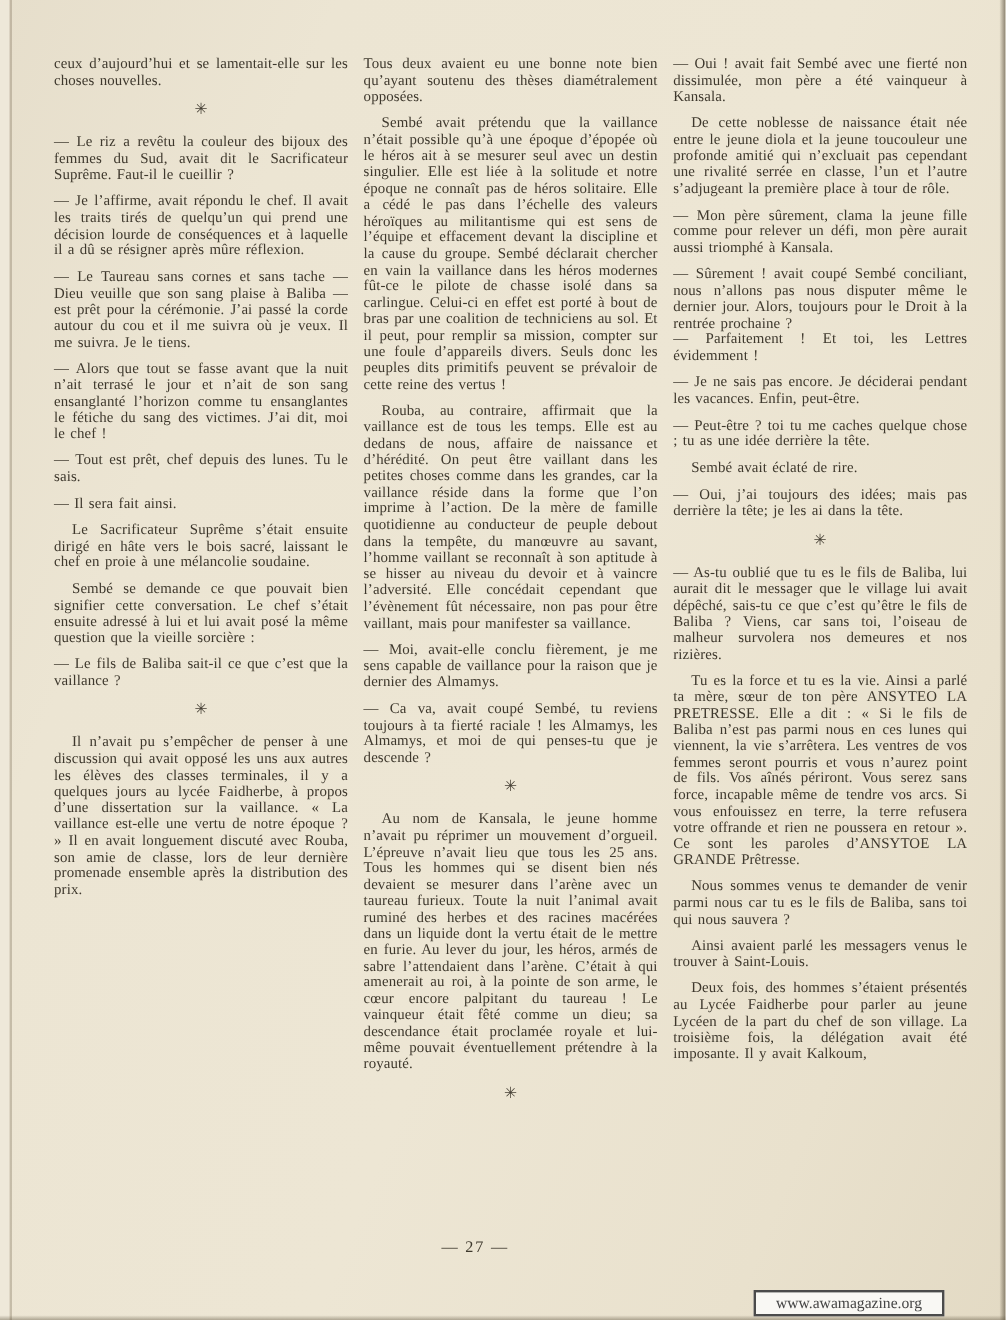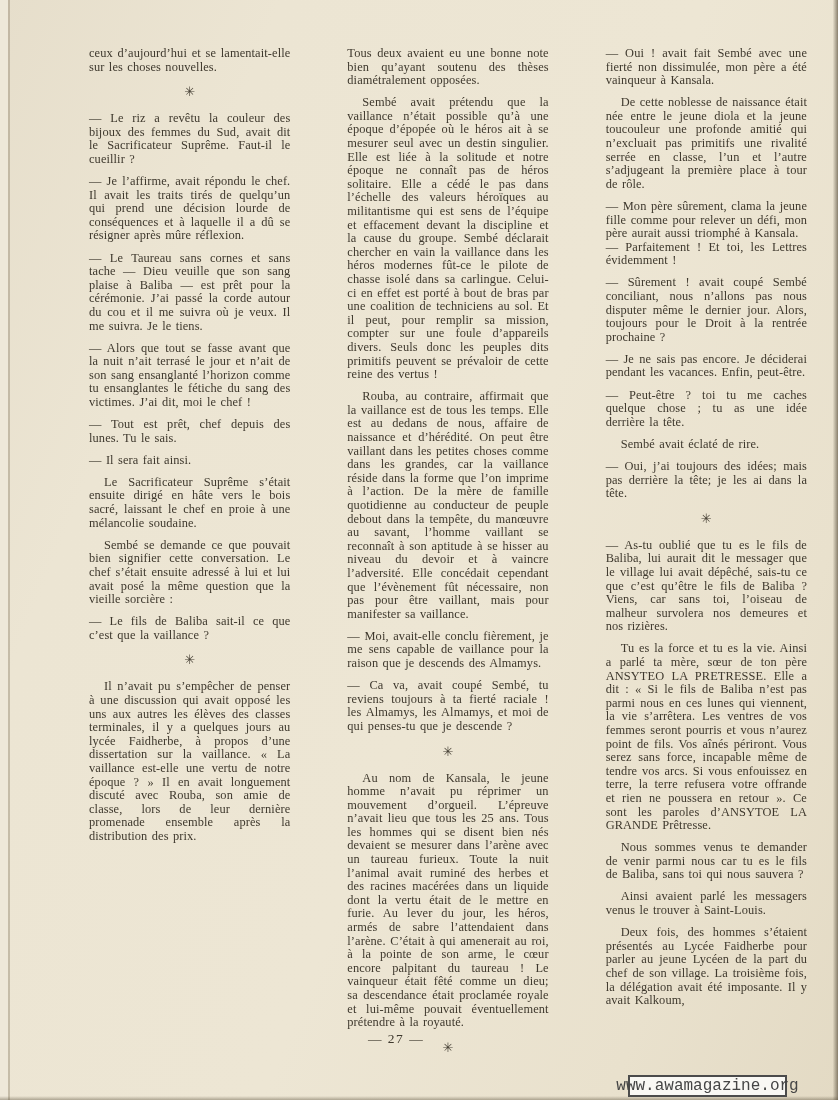--- a/index.html
+++ b/index.html
@@ -32,21 +32,20 @@
     position: absolute; left: 45px; top: 47px; width: 762px;
     display: flex; gap: 13px;
   }
   .col {
     width: 245px;
     font-size: 12.4px;
     line-height: 13.6px;
     text-align: justify;
     word-spacing: 1.2px;
     letter-spacing: 0.1px;
-    margin-left: 44px;
   }
   .col p.para {
     margin: 0 0 8.5px 0;
     text-indent: 15px;
   }
   .col p.para.dialogue { text-indent: 0; }
   .col p.para.tight { margin-top: -8.5px; }
   .divider {
     text-align: center;
     margin: 11px 0 13px 0;
@@ -64,22 +63,22 @@
     color: #3e382d;
   }
   .watermark {
     position: absolute;
     left: 628px; top: 1075px;
     width: 159px; height: 22px;
     box-sizing: border-box;
     background: #f9f8f4;
     border: 2px solid #4b4b4b;
     display: flex; align-items: center; justify-content: center;
-    font-family: Liberation Mono, monospace;
-    font-size: 16px;
+    font-family: Liberation Serif, serif;
+    font-size: 13px;
     color: #454545;
     white-space: nowrap;
   }
 </style>
 </head>
 <body>
 
 <div class="page">
   <div class="left-edge-strip"></div>
   <div class="left-edge-line"></div>
@@ -99,32 +98,32 @@
         <p class="para">Le Sacrificateur Suprême s’était ensuite dirigé en hâte vers le bois sacré, laissant le chef en proie à une mélancolie soudaine.</p>
         <p class="para">Sembé se demande ce que pouvait bien signifier cette conversation. Le chef s’était ensuite adressé à lui et lui avait posé la même question que la vieille sorcière :</p>
         <p class="para dialogue">— Le fils de Baliba sait-il ce que c’est que la vaillance ?</p>
         <div class="divider">✳</div>
         <p class="para">Il n’avait pu s’empêcher de penser à une discussion qui avait opposé les uns aux autres les élèves des classes terminales, il y a quelques jours au lycée Faidherbe, à propos d’une dissertation sur la vaillance. « La vaillance est-elle une vertu de notre époque ? » Il en avait longuement discuté avec Rouba, son amie de classe, lors de leur dernière promenade ensemble après la distribution des prix.</p>
       </div>
     <div class="col">
         <p class="para dialogue">Tous deux avaient eu une bonne note bien qu’ayant soutenu des thèses diamétralement opposées.</p>
         <p class="para">Sembé avait prétendu que la vaillance n’était possible qu’à une époque d’épopée où le héros ait à se mesurer seul avec un destin singulier. Elle est liée à la solitude et notre époque ne connaît pas de héros solitaire. Elle a cédé le pas dans l’échelle des valeurs héroïques au militantisme qui est sens de l’équipe et effacement devant la discipline et la cause du groupe. Sembé déclarait chercher en vain la vaillance dans les héros modernes fût-ce le pilote de chasse isolé dans sa carlingue. Celui-ci en effet est porté à bout de bras par une coalition de techniciens au sol. Et il peut, pour remplir sa mission, compter sur une foule d’appareils divers. Seuls donc les peuples dits primitifs peuvent se prévaloir de cette reine des vertus !</p>
         <p class="para">Rouba, au contraire, affirmait que la vaillance est de tous les temps. Elle est au dedans de nous, affaire de naissance et d’hérédité. On peut être vaillant dans les petites choses comme dans les grandes, car la vaillance réside dans la forme que l’on imprime à l’action. De la mère de famille quotidienne au conducteur de peuple debout dans la tempête, du manœuvre au savant, l’homme vaillant se reconnaît à son aptitude à se hisser au niveau du devoir et à vaincre l’adversité. Elle concédait cependant que l’évènement fût nécessaire, non pas pour être vaillant, mais pour manifester sa vaillance.</p>
-        <p class="para dialogue">— Moi, avait-elle conclu fièrement, je me sens capable de vaillance pour la raison que je descends des Almamys.</p>
+        <p class="para dialogue">— Moi, avait-elle conclu fièrement, je me sens capable de vaillance pour la raison que je dernier des Almamys.</p>
         <p class="para dialogue">— Ca va, avait coupé Sembé, tu reviens toujours à ta fierté raciale ! les Almamys, les Almamys, et moi de qui penses-tu que je descende ?</p>
         <div class="divider">✳</div>
         <p class="para">Au nom de Kansala, le jeune homme n’avait pu réprimer un mouvement d’orgueil. L’épreuve n’avait lieu que tous les 25 ans. Tous les hommes qui se disent bien nés devaient se mesurer dans l’arène avec un taureau furieux. Toute la nuit l’animal avait ruminé des herbes et des racines macérées dans un liquide dont la vertu était de le mettre en furie. Au lever du jour, les héros, armés de sabre l’attendaient dans l’arène. C’était à qui amenerait au roi, à la pointe de son arme, le cœur encore palpitant du taureau ! Le vainqueur était fêté comme un dieu; sa descendance était proclamée royale et lui-même pouvait éventuellement prétendre à la royauté.</p>
         <div class="divider">✳</div>
       </div>
     <div class="col">
         <p class="para dialogue">— Oui ! avait fait Sembé avec une fierté non dissimulée, mon père a été vainqueur à Kansala.</p>
-        <p class="para">De cette noblesse de naissance était née entre le jeune diola et la jeune toucouleur une profonde amitié qui n’excluait pas primitifs une rivalité serrée en classe, l’un et l’autre s’adjugeant la première place à tour de rôle.</p>
+        <p class="para">De cette noblesse de naissance était née entre le jeune diola et la jeune toucouleur une profonde amitié qui n’excluait pas cependant une rivalité serrée en classe, l’un et l’autre s’adjugeant la première place à tour de rôle.</p>
         <p class="para dialogue">— Mon père sûrement, clama la jeune fille comme pour relever un défi, mon père aurait aussi triomphé à Kansala.</p>
+        <p class="para dialogue">— Sûrement ! avait coupé Sembé conciliant, nous n’allons pas nous disputer même le dernier jour. Alors, toujours pour le Droit à la rentrée prochaine ?</p>
         <p class="para dialogue tight">— Parfaitement ! Et toi, les Lettres évidemment !</p>
-        <p class="para dialogue">— Sûrement ! avait coupé Sembé conciliant, nous n’allons pas nous disputer même le dernier jour. Alors, toujours pour le Droit à la rentrée prochaine ?</p>
         <p class="para dialogue">— Je ne sais pas encore. Je déciderai pendant les vacances. Enfin, peut-être.</p>
         <p class="para dialogue">— Peut-être ? toi tu me caches quelque chose ; tu as une idée derrière la tête.</p>
         <p class="para">Sembé avait éclaté de rire.</p>
         <p class="para dialogue">— Oui, j’ai toujours des idées; mais pas derrière la tête; je les ai dans la tête.</p>
         <div class="divider">✳</div>
         <p class="para dialogue">— As-tu oublié que tu es le fils de Baliba, lui aurait dit le messager que le village lui avait dépêché, sais-tu ce que c’est qu’être le fils de Baliba ? Viens, car sans toi, l’oiseau de malheur survolera nos demeures et nos rizières.</p>
         <p class="para">Tu es la force et tu es la vie. Ainsi a parlé ta mère, sœur de ton père ANSYTEO LA PRETRESSE. Elle a dit : « Si le fils de Baliba n’est pas parmi nous en ces lunes qui viennent, la vie s’arrêtera. Les ventres de vos femmes seront pourris et vous n’aurez point de fils. Vos aînés périront. Vous serez sans force, incapable même de tendre vos arcs. Si vous enfouissez en terre, la terre refusera votre offrande et rien ne poussera en retour ». Ce sont les paroles d’ANSYTOE LA GRANDE Prêtresse.</p>
         <p class="para">Nous sommes venus te demander de venir parmi nous car tu es le fils de Baliba, sans toi qui nous sauvera ?</p>
         <p class="para">Ainsi avaient parlé les messagers venus le trouver à Saint-Louis.</p>
         <p class="para">Deux fois, des hommes s’étaient présentés au Lycée Faidherbe pour parler au jeune Lycéen de la part du chef de son village. La troisième fois, la délégation avait été imposante. Il y avait Kalkoum,</p>

